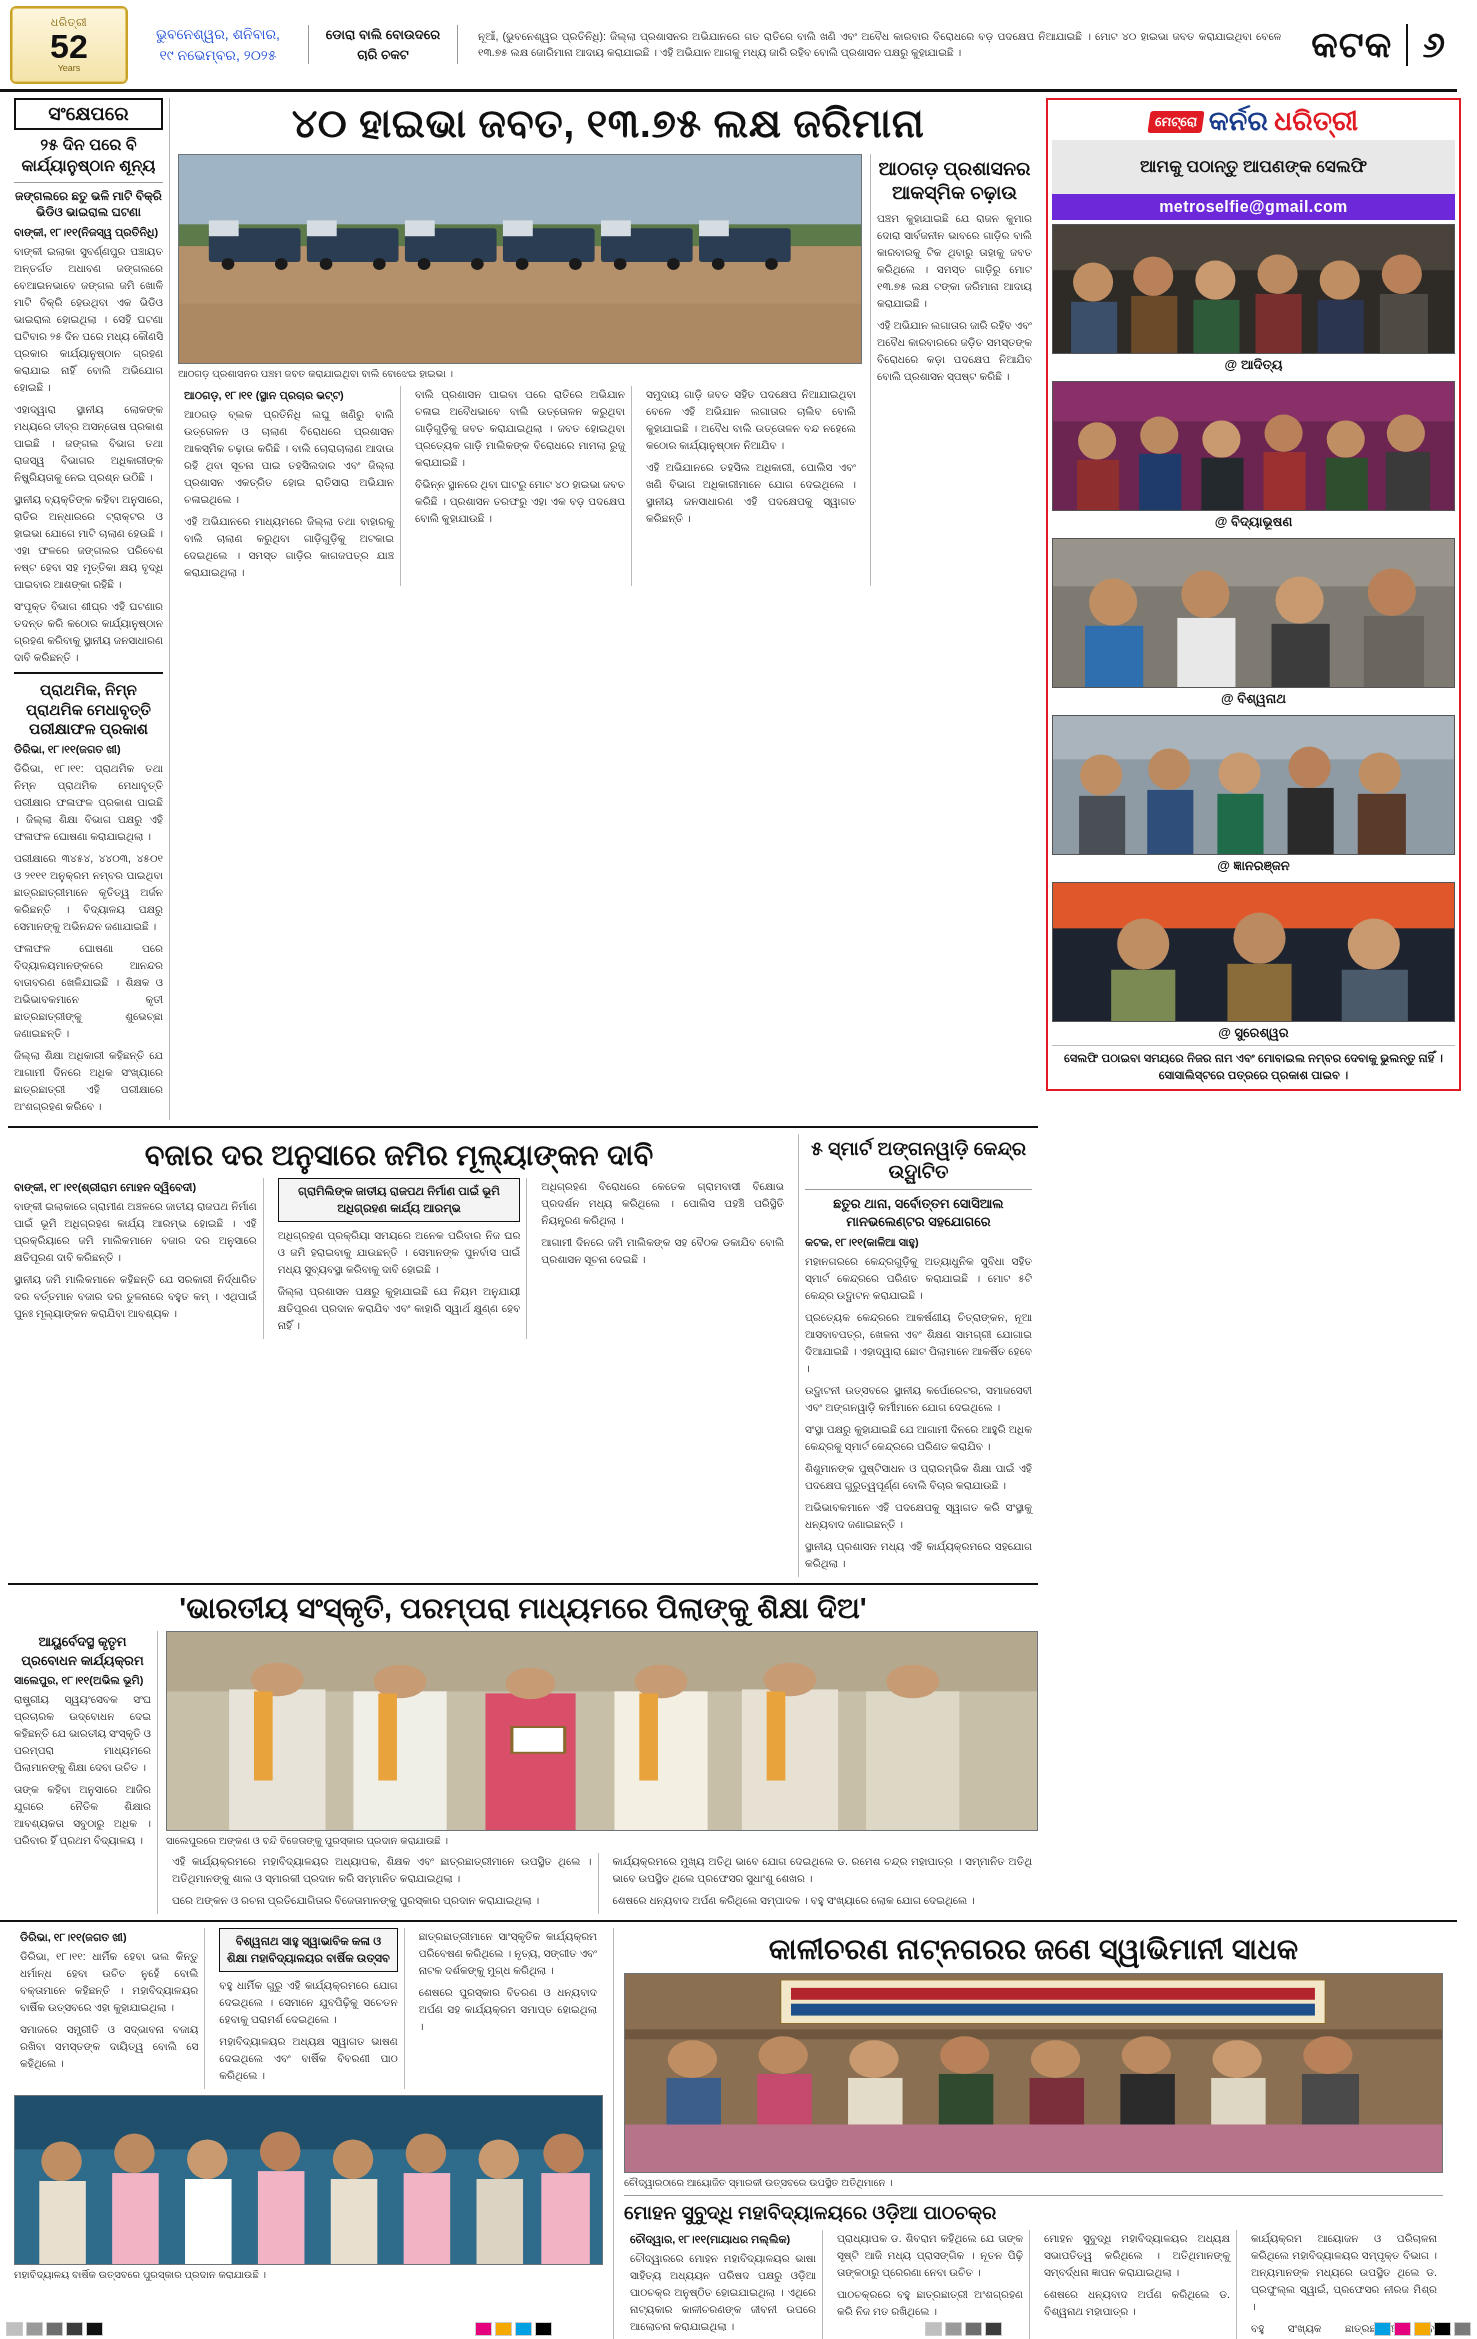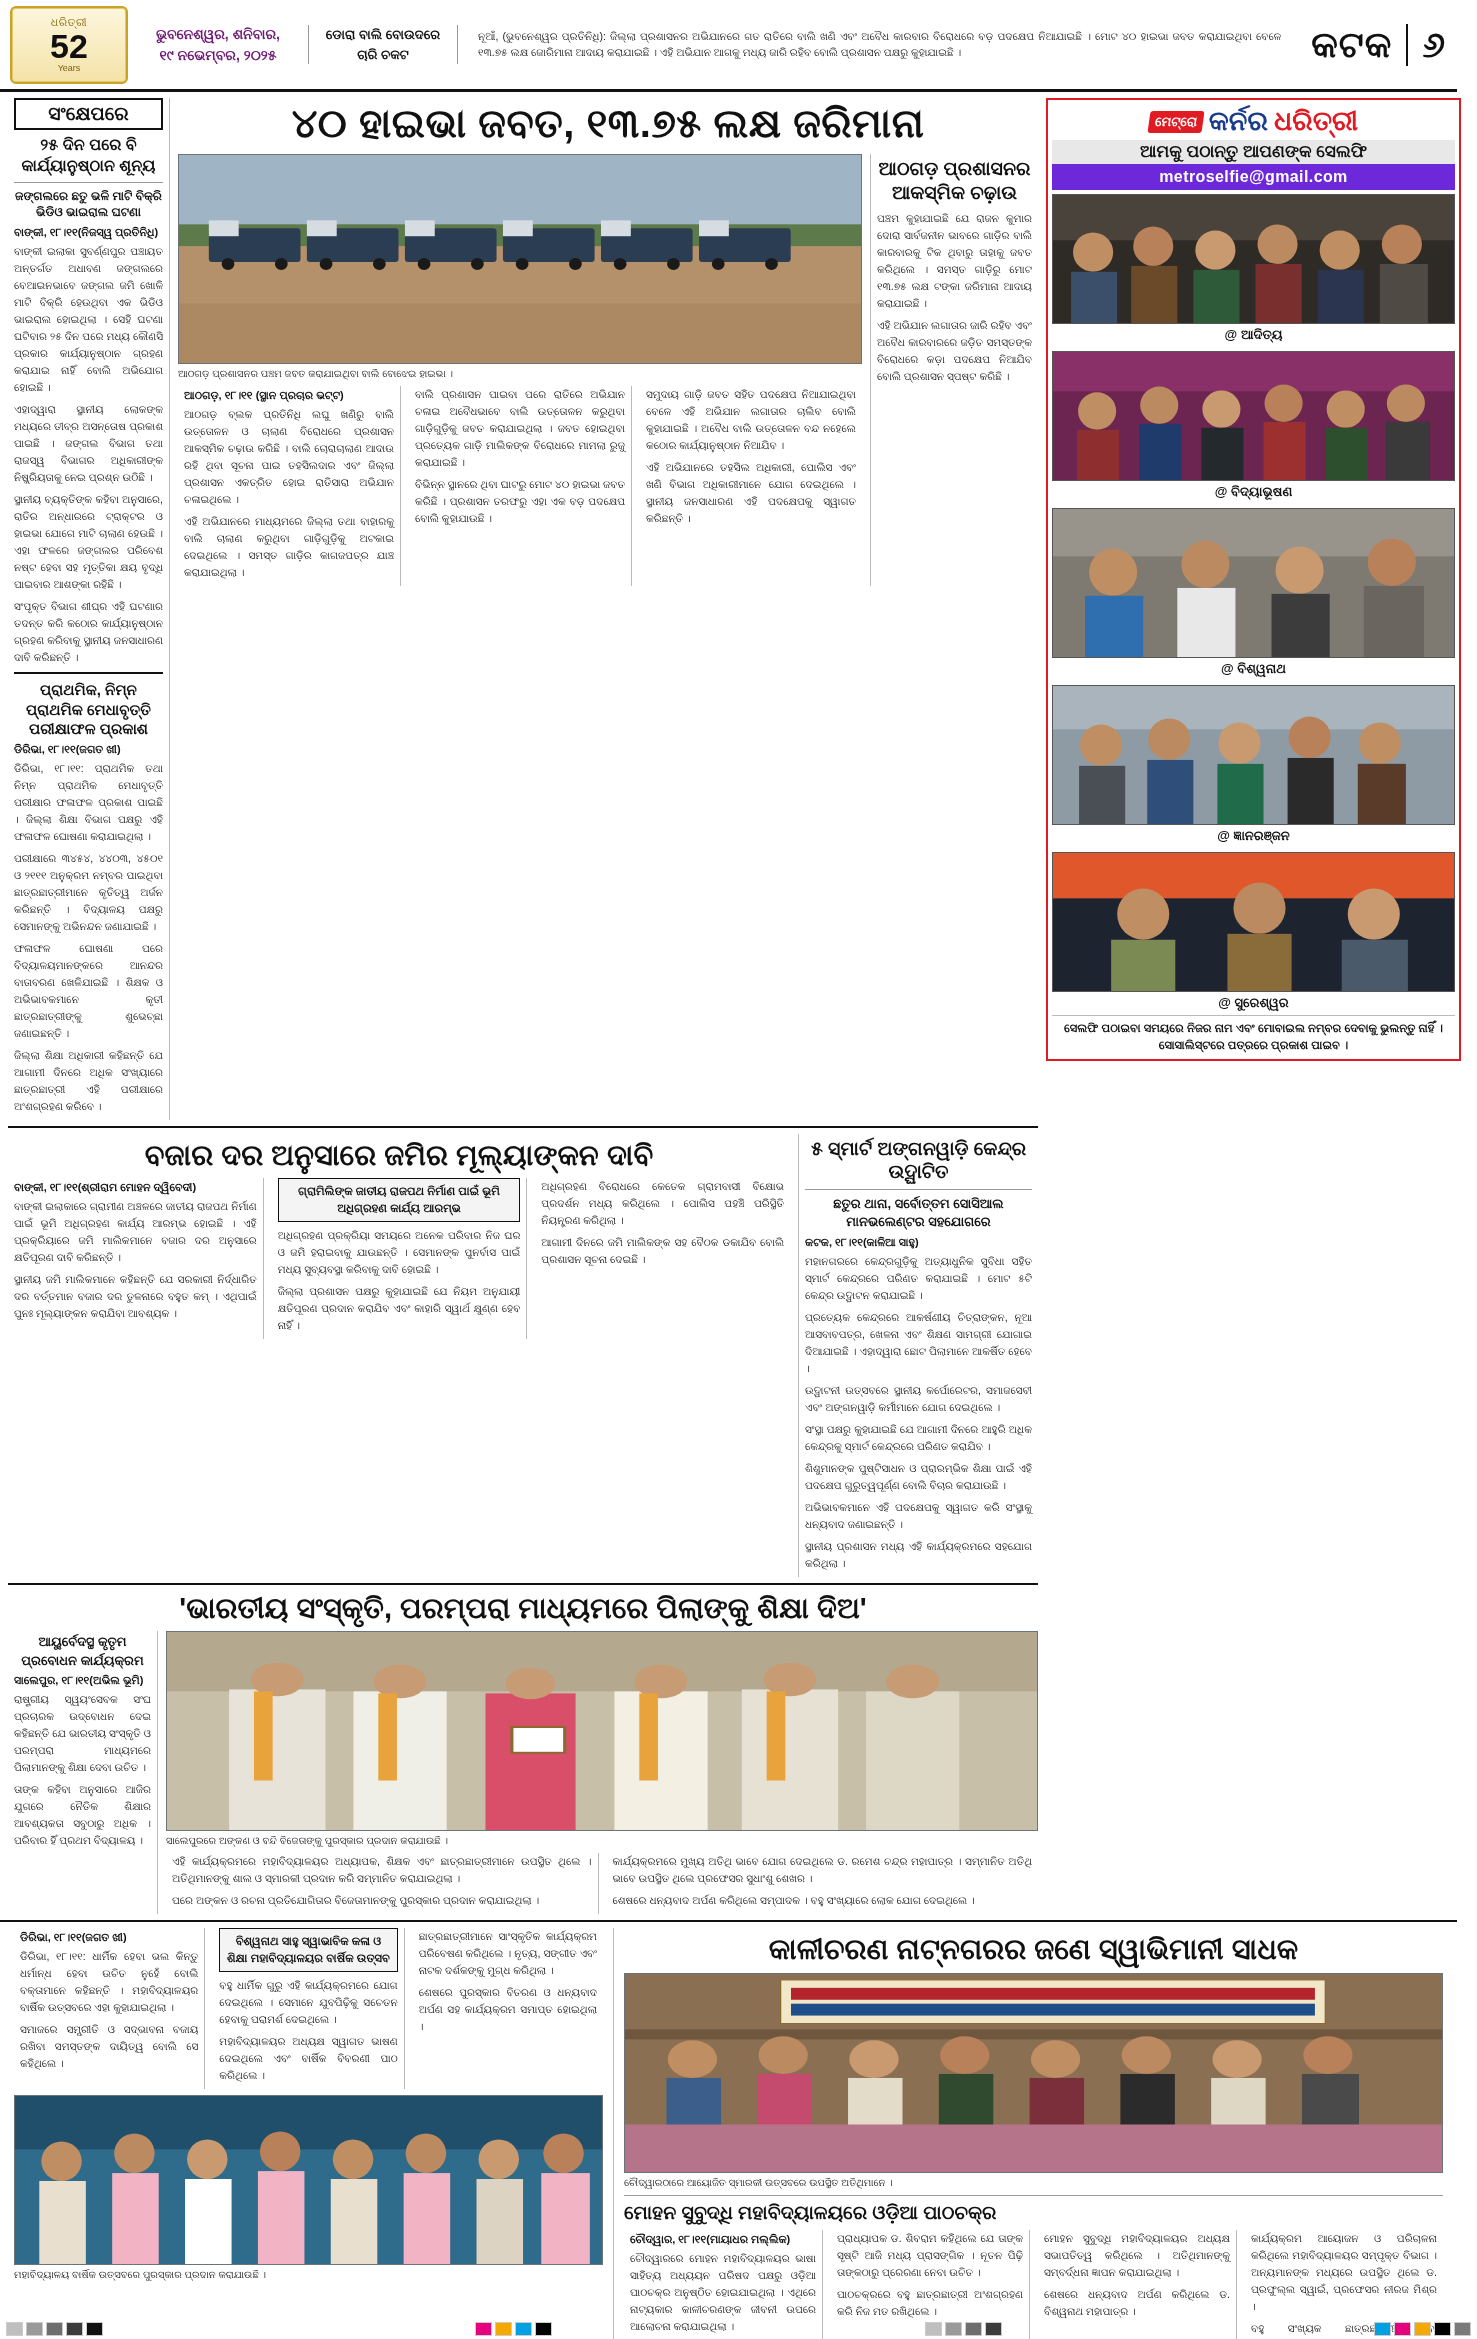--- a/index.html
+++ b/index.html
@@ -31,21 +31,21 @@
     background:linear-gradient(#fdf6dd,#f4e3a8);
     display:flex; flex-direction:column; align-items:center; justify-content:center;
     flex:0 0 auto;
     box-shadow:0 0 0 1px #e3c96a inset;
   }
   .logo-badge .lb-top { font-size:11px; color:#8a6b10; letter-spacing:.5px; }
   .logo-badge .lb-num { font-size:34px; font-weight:bold; color:#111; line-height:1; }
   .logo-badge .lb-sub { font-size:9px; color:#7a5f10; }
   .mast-date {
     flex:0 0 auto; width:160px; text-align:center;
-    font-size:14px; line-height:1.45; font-weight:bold; color:#701a75;
+    font-size:14px; line-height:1.45; font-weight:normal; color:#1d4ed8;
   }
   .mast-brief {
     flex:0 0 auto; width:150px; text-align:center;
     font-size:13px; line-height:1.5; font-weight:bold;
     border-left:1px solid #999; border-right:1px solid #999;
     padding:0 6px;
   }
   .mast-summary {
     flex:1 1 auto;
     font-size:10.5px; line-height:1.5; text-align:justify;
@@ -118,21 +118,21 @@
     padding:2px 0 3px;
   }
   .ad-logo-badge {
     background:#e01b24; color:#fff; font-size:13px; font-weight:bold;
     padding:3px 6px; border-radius:3px; transform:skewX(-8deg);
   }
   .ad-word-b { font-size:27px; font-weight:bold; color:#1a3c8c; }
   .ad-word-r { font-size:27px; font-weight:bold; color:#e01b24; }
   .ad-tagline {
     background:#e8e8e8; text-align:center; font-size:17px; font-weight:bold;
-    padding:2px 0; color:#111;
+    padding:17px 0; color:#111;
   }
   .ad-mail {
     background:#6d28d9; color:#fff; text-align:center;
     font-size:16px; font-weight:bold; padding:4px 0; letter-spacing:.4px;
   }
   .ad-photo { width:100%; height:130px; border:1px solid #555; margin-top:4px; position:relative; overflow:hidden; }
   .ad-credit { text-align:center; font-size:13px; font-weight:bold; padding:3px 0 4px; }
   .ad-footer {
     border-top:1px solid #bbb; font-size:11.5px; line-height:1.45;
     text-align:center; padding:4px 2px 2px; font-weight:bold;

